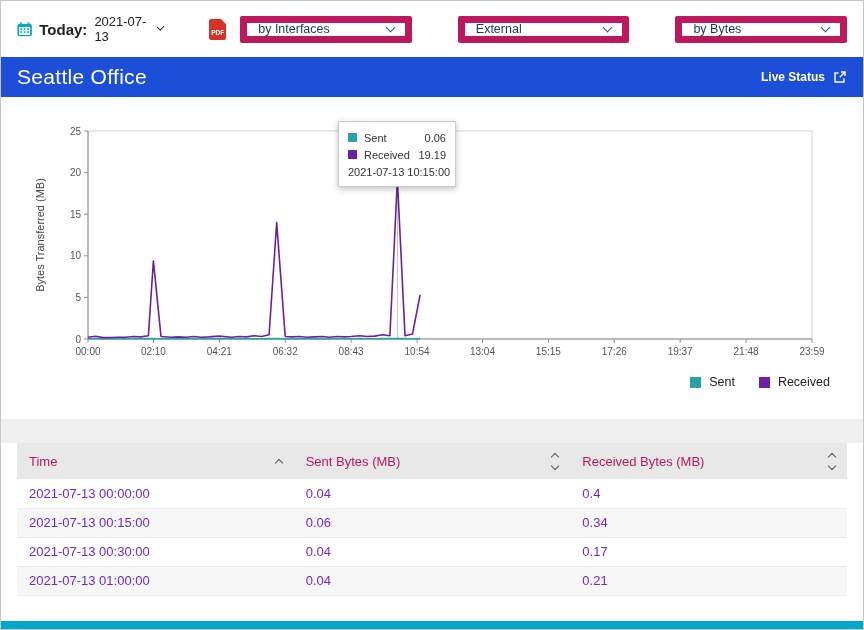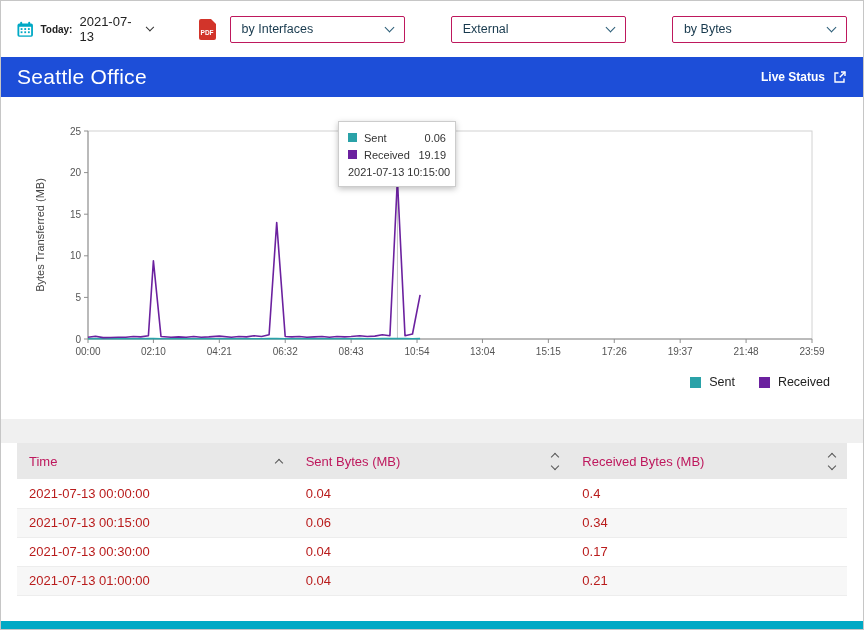--- a/index.html
+++ b/index.html
@@ -3,27 +3,27 @@
 <meta charset="utf-8">
 <style>
   *{box-sizing:border-box;margin:0;padding:0;}
   html,body{width:864px;height:630px;}
   body{font-family:"Liberation Sans",sans-serif;background:#fff;}
   .page{width:864px;height:630px;border:1px solid #c6c6c6;display:flex;flex-direction:column;background:#fff;overflow:hidden;}
 
   
   .toolbar{flex:0 0 56px;display:flex;align-items:center;padding:0 16px;background:#fff;}
   .date-group{display:flex;align-items:center;gap:7px;cursor:pointer;}
-  .date-label{font-weight:bold;font-size:10px;color:#222;}
+  .date-label{font-weight:bold;font-size:15px;color:#222;}
   .date-value{font-size:13px;color:#222;}
   .chv{display:inline-block;width:6px;height:6px;border-right:1.6px solid currentColor;border-bottom:1.6px solid currentColor;transform:rotate(45deg);margin-top:-4px;}
   .date-group .chv{color:#333;}
   .pdf-icon{margin-left:46px;width:17px;height:21px;background:#d2342a;border-radius:2px;position:relative;display:flex;align-items:flex-end;justify-content:center;color:#fff;font-size:6.5px;font-weight:bold;padding-bottom:4px;cursor:pointer;flex:0 0 auto;}
   .pdf-icon::after{content:"";position:absolute;top:0;right:0;width:0;height:0;border-top:5px solid #fff;border-left:5px solid transparent;}
-  .dropdown{width:184px;height:27px;border:1px solid #be185d;border-radius:2px;display:flex;align-items:center;justify-content:space-between;padding:0 11px;font-size:12.5px;color:#17394d;margin-left:14px;cursor:pointer;background:#fff;}
+  .dropdown{width:184px;height:27px;border:7px solid #be185d;border-radius:2px;display:flex;align-items:center;justify-content:space-between;padding:0 11px;font-size:12.5px;color:#17394d;margin-left:14px;cursor:pointer;background:#fff;}
   .dropdown + .dropdown{margin-left:46px;}
   .dropdown .chv{color:#2b5d77;width:7px;height:7px;border-width:1.8px;}
 
   
   .header-bar{flex:0 0 40px;background:#1d4ed8;display:flex;align-items:center;padding:0 16px;color:#fff;}
   .title{font-size:21px;font-weight:400;letter-spacing:.3px;}
   .live-status{margin-left:auto;display:flex;align-items:center;gap:8px;font-size:12px;font-weight:bold;cursor:pointer;}
 
   
   .chart-section{flex:0 0 322px;background:#fff;padding-top:20px;}
@@ -41,21 +41,21 @@
   .tt-time{margin-top:3px;font-size:11px;white-space:nowrap;}
 
   
   .band{flex:0 0 24px;background:#f0f0f0;}
 
   
   .table-section{flex:1;background:#fff;padding:0 16px;overflow:hidden;}
   table{width:100%;border-collapse:collapse;table-layout:fixed;}
   th{background:#e8e8e8;height:36px;font-size:13px;font-weight:400;color:#be185d;text-align:left;padding:0 12px;cursor:pointer;}
   .th-inner{display:flex;align-items:center;justify-content:space-between;}
-  td{height:29px;font-size:13px;color:#b91c1c;padding:0 12px;border-bottom:1px solid #ededed;}
+  td{height:29px;font-size:13px;color:#6d28d9;padding:0 12px;border-bottom:1px solid #ededed;}
   tbody tr:nth-child(even){background:#f7f7f7;}
   .sort-asc{display:inline-block;width:6px;height:6px;border-left:1.6px solid #555;border-top:1.6px solid #555;transform:rotate(45deg);margin-top:3px;}
   .sort-both{display:flex;flex-direction:column;align-items:center;gap:3px;}
   .sort-both i{display:block;width:6px;height:6px;border-left:1.6px solid #555;border-top:1.6px solid #555;}
   .sort-both i.up{transform:rotate(45deg);}
   .sort-both i.down{transform:rotate(225deg);}
 
   .bottom-bar{flex:0 0 8px;background:#00a9c5;}
 </style>
 </head>

